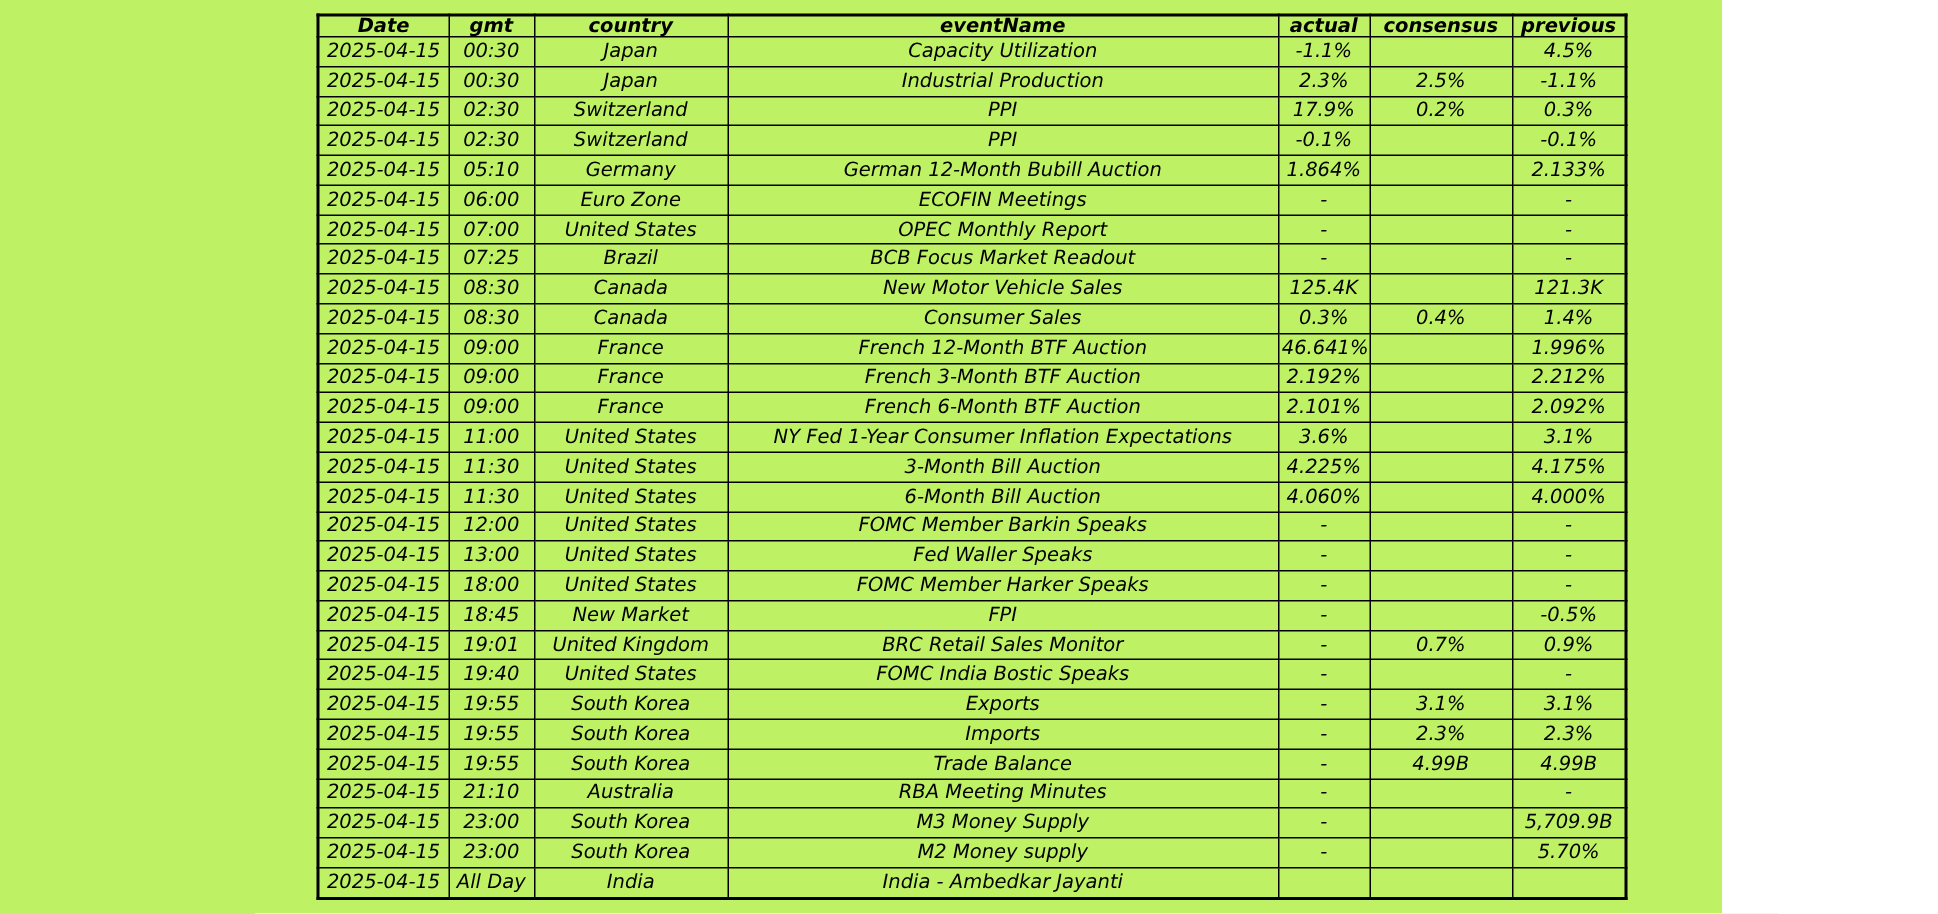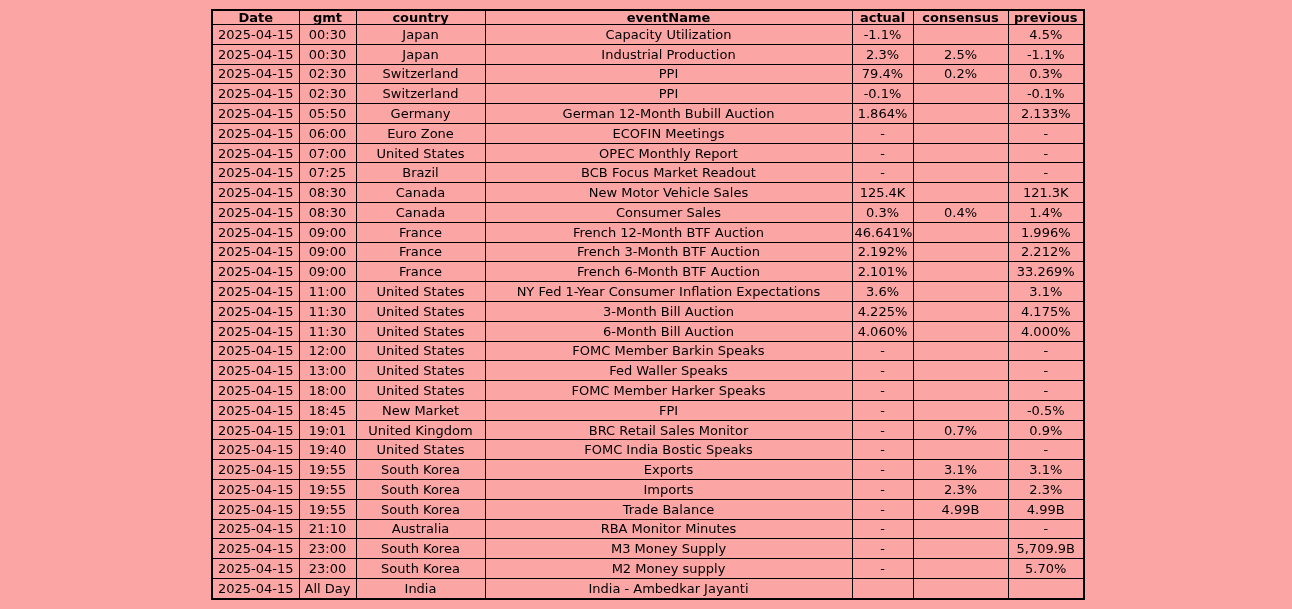--- a/index.html
+++ b/index.html
@@ -5,23 +5,24 @@
   html, body {
     margin: 0;
     padding: 0;
     width: 1292px;
     height: 609px;
     background: #ffffff;
     font-family: "DejaVu Sans", sans-serif;
   }
   .canvas {
     position: relative;
-    width: 1292px;
+    width: 1148px;
     height: 609px;
-    background: #fca5a5;
+    background: #bef264;
+    font-style: italic;
   }
   table.event-table {
     position: absolute;
     left: 211px;
     top: 9px;
     width: 872px;
     height: 591px;
     border-collapse: collapse;
     table-layout: fixed;
     font-size: 13px;
@@ -85,36 +86,36 @@
           <td>Industrial Production</td>
           <td>2.3%</td>
           <td>2.5%</td>
           <td>-1.1%</td>
         </tr>
         <tr>
           <td>2025-04-15</td>
           <td>02:30</td>
           <td>Switzerland</td>
           <td>PPI</td>
-          <td>79.4%</td>
+          <td>17.9%</td>
           <td>0.2%</td>
           <td>0.3%</td>
         </tr>
         <tr>
           <td>2025-04-15</td>
           <td>02:30</td>
           <td>Switzerland</td>
           <td>PPI</td>
           <td>-0.1%</td>
           <td></td>
           <td>-0.1%</td>
         </tr>
         <tr>
           <td>2025-04-15</td>
-          <td>05:50</td>
+          <td>05:10</td>
           <td>Germany</td>
           <td>German 12-Month Bubill Auction</td>
           <td>1.864%</td>
           <td></td>
           <td>2.133%</td>
         </tr>
         <tr>
           <td>2025-04-15</td>
           <td>06:00</td>
           <td>Euro Zone</td>
@@ -177,21 +178,21 @@
           <td></td>
           <td>2.212%</td>
         </tr>
         <tr>
           <td>2025-04-15</td>
           <td>09:00</td>
           <td>France</td>
           <td>French 6-Month BTF Auction</td>
           <td>2.101%</td>
           <td></td>
-          <td>33.269%</td>
+          <td>2.092%</td>
         </tr>
         <tr>
           <td>2025-04-15</td>
           <td>11:00</td>
           <td>United States</td>
           <td>NY Fed 1-Year Consumer Inflation Expectations</td>
           <td>3.6%</td>
           <td></td>
           <td>3.1%</td>
         </tr>
@@ -291,21 +292,21 @@
           <td>South Korea</td>
           <td>Trade Balance</td>
           <td>-</td>
           <td>4.99B</td>
           <td>4.99B</td>
         </tr>
         <tr>
           <td>2025-04-15</td>
           <td>21:10</td>
           <td>Australia</td>
-          <td>RBA Monitor Minutes</td>
+          <td>RBA Meeting Minutes</td>
           <td>-</td>
           <td></td>
           <td>-</td>
         </tr>
         <tr>
           <td>2025-04-15</td>
           <td>23:00</td>
           <td>South Korea</td>
           <td>M3 Money Supply</td>
           <td>-</td>

